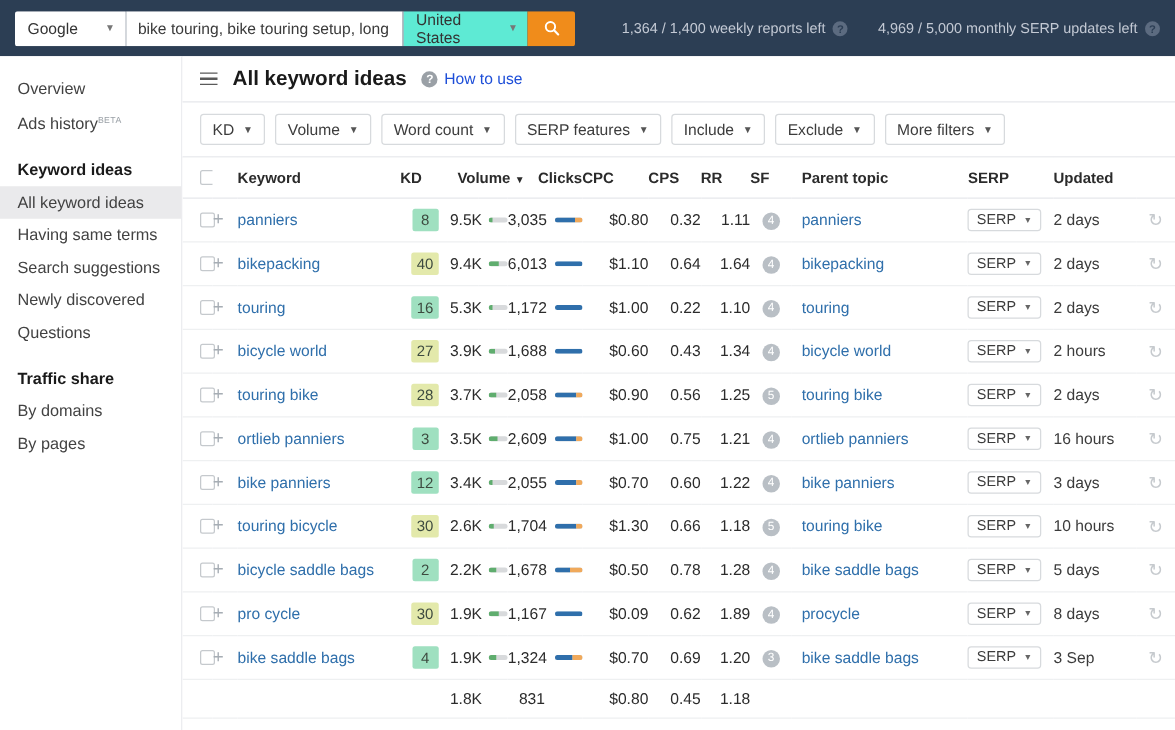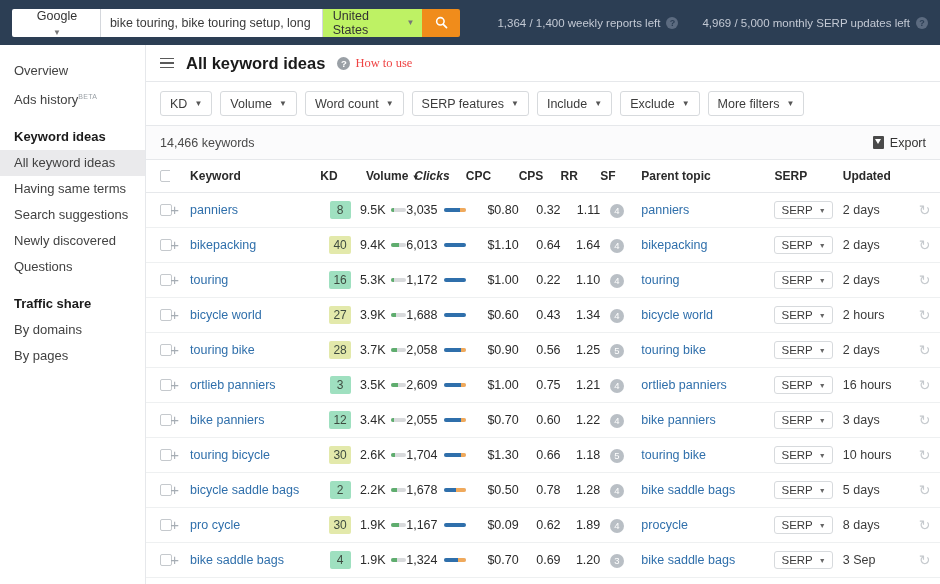--- a/index.html
+++ b/index.html
@@ -32,37 +32,36 @@
     width: 97px;
     background: #fff;
     border: none;
     display: flex;
     align-items: center;
     justify-content: space-between;
     padding: 0 8px 0 10px;
     font-size: 12.5px;
     color: #333;
     cursor: pointer;
-    flex-direction: column;
   }
   .se-select .caret { color: #777; font-size: 8px; }
   .divider-v { width: 1px; background: #d4d7dc; }
   .kw-input {
     width: 247px;
     background: #fff;
     border: none;
     padding: 0 9px;
     font-size: 12.5px;
     color: #3a3a3a;
     font-family: "Liberation Sans", sans-serif;
     outline: none;
   }
   .country-select {
     width: 110px;
-    background: #bef264;
+    background: #5eead4;
     display: flex;
     align-items: center;
     justify-content: space-between;
     padding: 0 8px 0 10px;
     font-size: 12.5px;
     color: #333;
     cursor: pointer;
   }
   .country-select .caret { color: #777; font-size: 8px; }
   .search-btn {
@@ -149,21 +148,21 @@
   .burger { display: flex; flex-direction: column; gap: 3px; cursor: pointer; padding: 3px 0; }
   .burger span { display: block; width: 14px; height: 1.6px; background: #5a5a5a; }
   .page-title { font-size: 16.5px; font-weight: bold; color: #1a1a1a; }
   .howto { display: flex; align-items: center; gap: 5px; cursor: pointer; }
   .howto-q {
     width: 13px; height: 13px; border-radius: 50%;
     background: #9aa0a6; color: #fff;
     font-size: 9.5px; line-height: 13px; text-align: center;
     font-weight: bold;
   }
-  .howto-label { font-size: 12.5px; color: #ef4444; font-family: Liberation Serif, serif; }
+  .howto-label { font-size: 12.5px; color: #1d4ed8; }
 
   .filterbar {
     border-top: 1px solid #e6e8eb;
     border-bottom: 1px solid #e6e8eb;
     padding: 9px 14px;
     display: flex;
     gap: 8px;
     background: #fff;
   }
   .fbtn {
@@ -398,43 +397,36 @@
         <div class="fbtn">
           <span>Exclude</span>
           <span class="caret">▼</span>
         </div>
         <div class="fbtn">
           <span>More filters</span>
           <span class="caret">▼</span>
         </div>
       </div>
 
-    <div class="countbar">
-      <div class="kwcount">14,466 keywords</div>
-      <div class="export">
-        <span class="dl-ico"></span>
-        <span>Export</span>
-      </div>
-    </div>
 
     <div class="tablescroll">
       <table class="kwt">
         <thead>
           <tr>
             <th class="c-chk">
               <span class="chk"></span>
             </th>
             <th class="c-plus"></th>
             <th class="c-kw">Keyword</th>
             <th class="c-kd">KD</th>
             <th class="c-vol" colspan="2" style="text-align:left;padding-left:6px;">
               <span>Volume</span>
               <span class="caret" style="font-size:8px;">▼</span>
             </th>
-            <th class="c-clk" colspan="2" style="text-align:left;padding-left:8px;font-style:italic;">Clicks</th>
+            <th class="c-clk" colspan="2" style="text-align:right;padding-left:8px;">Clicks</th>
             <th class="c-cpc">CPC</th>
             <th class="c-cps">CPS</th>
             <th class="c-rr">RR</th>
             <th class="c-sf" style="text-align:left;">SF</th>
             <th class="c-pt">Parent topic</th>
             <th class="c-serp">SERP</th>
             <th class="c-upd">Updated</th>
             <th class="c-ref"></th>
           </tr>
         </thead>

